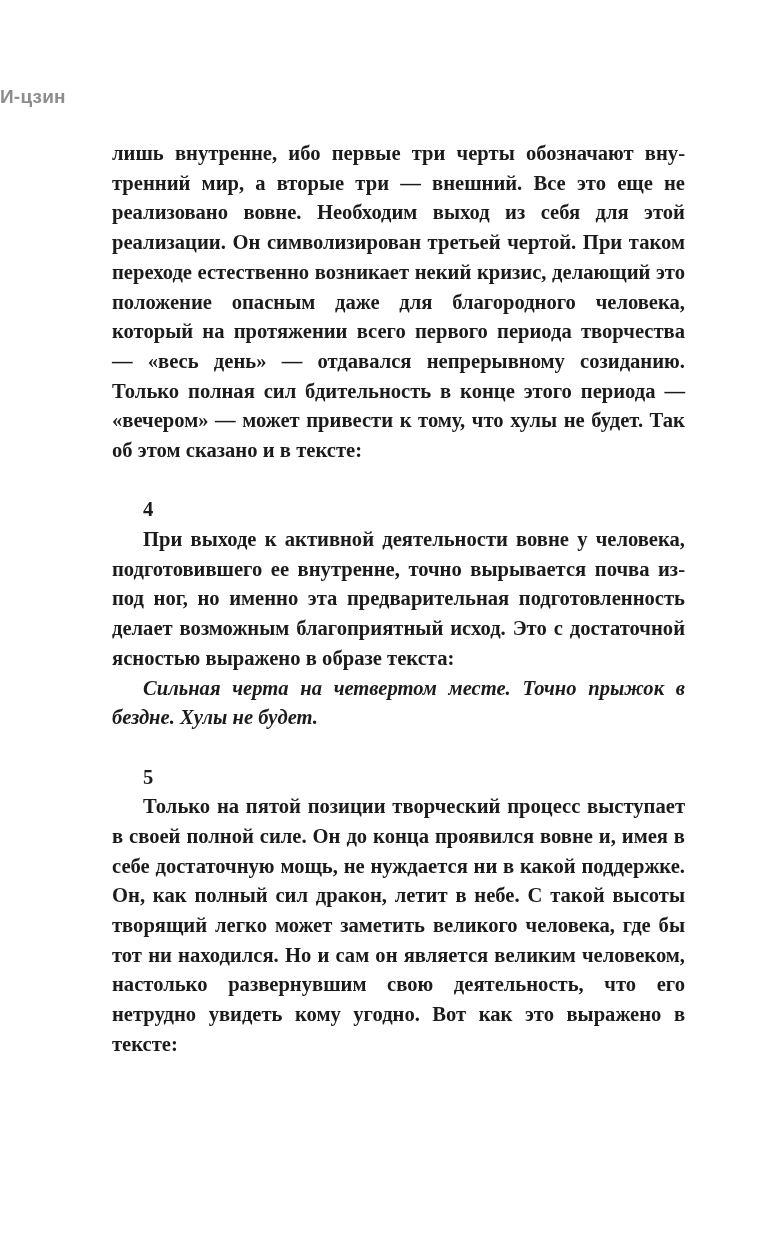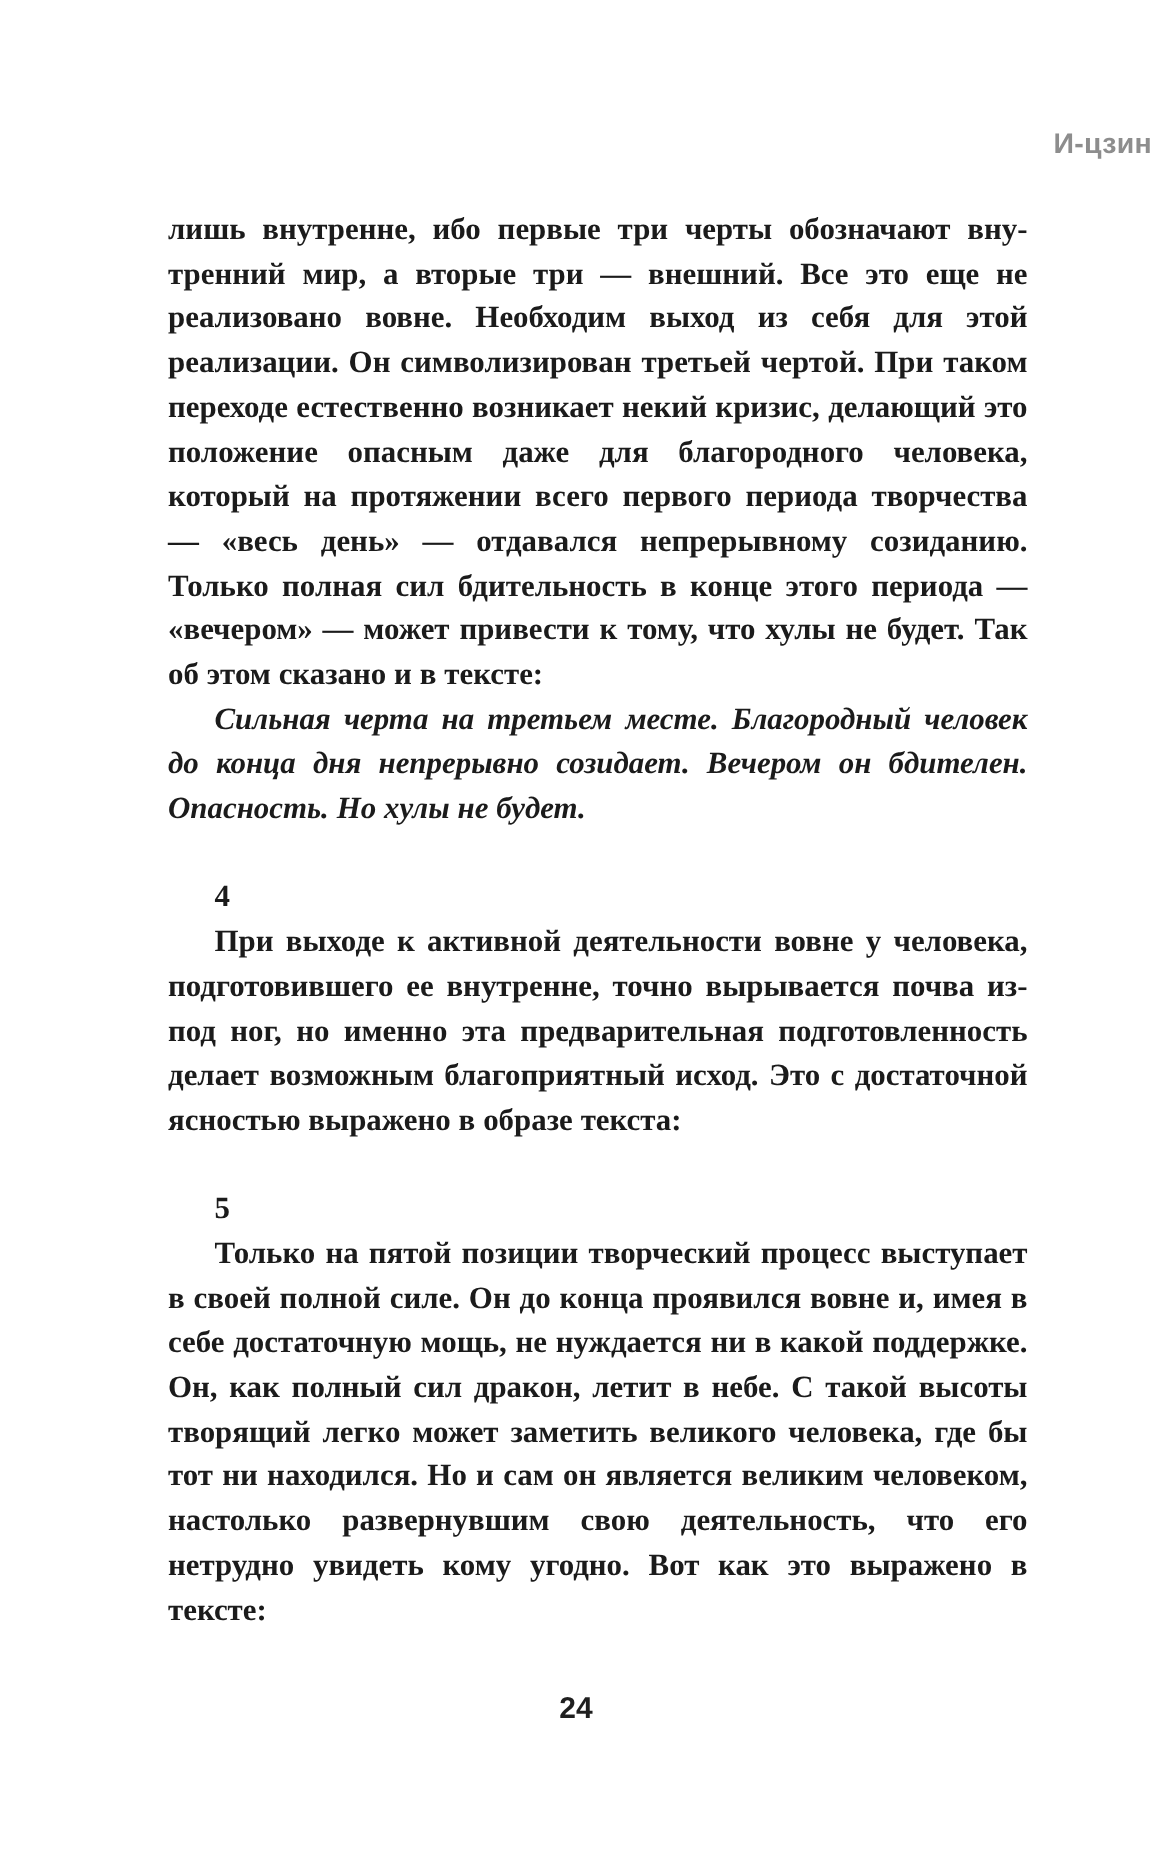--- a/index.html
+++ b/index.html
@@ -18,21 +18,21 @@
     box-sizing: border-box;
     overflow: hidden;
   }
 
   
   .running-head {
     position: absolute;
     top: 86px;
     left: 0;
     right: 0;
-    text-align: right;
+    text-align: left;
     font-family: "Liberation Sans", sans-serif;
     font-weight: 700;
     font-size: 19px;
     letter-spacing: 0.2px;
     color: #8d8d8d;
     user-select: none;
   }
 
   
   .text-column {
@@ -99,32 +99,31 @@
 <body>
 
 <div class="page">
 
   <div class="running-head">И-цзин</div>
 
   <div class="text-column">
 
     <p class="body-par flush">лишь внутренне, ибо первые три черты обозначают вну­тренний мир, а вторые три — внешний. Все это еще не реализовано вовне. Необходим выход из себя для этой реализации. Он символизирован третьей чертой. При таком переходе естественно возникает некий кризис, делающий это положение опасным даже для благород­ного человека, который на протяжении всего первого периода творчества — «весь день» — отдавался непре­рывному созиданию. Только полная сил бдительность в конце этого периода — «вечером» — может привести к тому, что хулы не будет. Так об этом сказано и в тексте:</p>
 
-    <p class="quote-par">Сильная черта на третьем месте. Благородный чело­век до конца дня непрерывно созидает. Вечером он бди­телен. Опасность. Но хулы не будет.</p>
 
     <div class="gap-section"></div>
 
     <p class="section-number">4</p>
 
     <p class="body-par indent">При выходе к активной деятельности вовне у челове­ка, подготовившего ее внутренне, точно вырывается по­чва из-под ног, но именно эта предварительная подго­товленность делает возможным благоприятный исход. Это с достаточной ясностью выражено в образе текста:</p>
 
+    <p class="quote-par">Сильная черта на четвертом месте. Точно прыжок в бездне. Хулы не будет.</p>
 
     <div class="gap-section"></div>
 
     <p class="section-number">5</p>
 
     <p class="body-par indent">Только на пятой позиции творческий процесс высту­пает в своей полной силе. Он до конца проявился вов­не и, имея в себе достаточную мощь, не нуждается ни в какой поддержке. Он, как полный сил дракон, летит в небе. С такой высоты творящий легко может заметить великого человека, где бы тот ни находился. Но и сам он является великим человеком, настолько развернувшим свою деятельность, что его нетрудно увидеть кому угод­но. Вот как это выражено в тексте:</p>
 
   </div>
 
-  <div class="folio">24</div>
 
 </div>
 
 </body></html>

